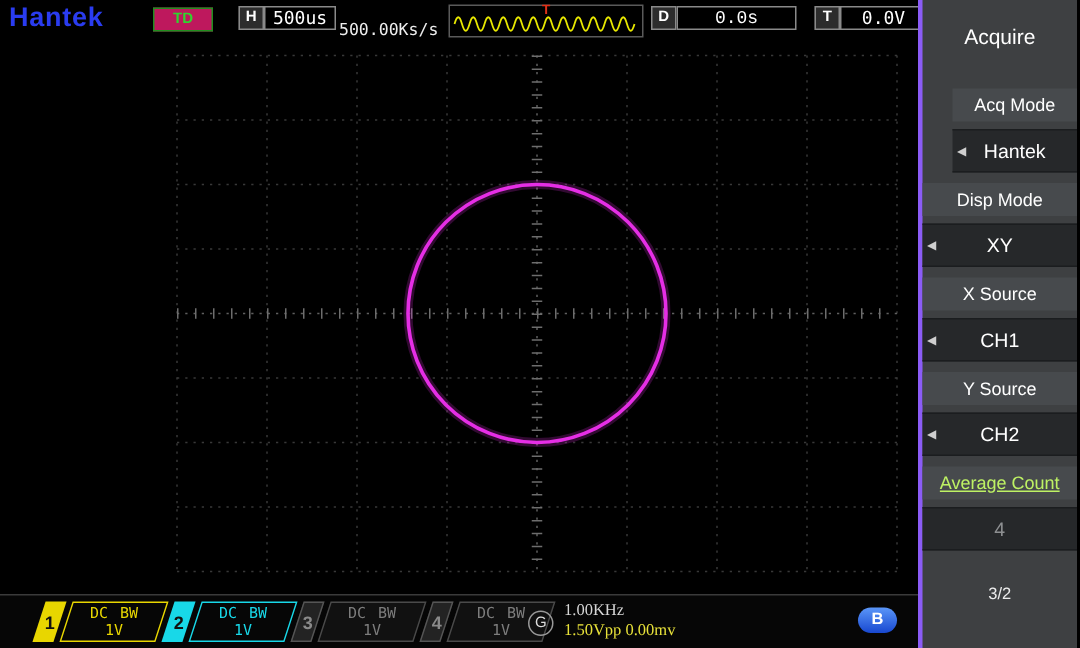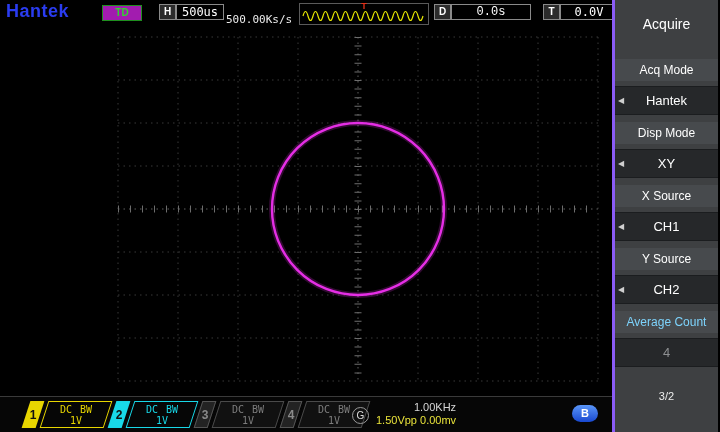--- a/index.html
+++ b/index.html
@@ -9,21 +9,21 @@
     -webkit-font-smoothing:antialiased;
   }
   .mono{font-family:"DejaVu Sans Mono",monospace;}
 
   
   #top-bar{position:absolute;left:0;top:0;width:612px;height:28px;background:#000;}
   .brand{position:absolute;left:6px;top:1px;font-size:18px;font-weight:bold;
          color:#2a3cf0;letter-spacing:0.5px;}
   .mode-badge{position:absolute;left:102px;top:5px;width:38px;height:14px;line-height:14px;
          border:1px solid #1f8f1f;color:#2fd52f;font-size:10px;font-weight:bold;
-         text-align:center;background:#a21caf;}
+         text-align:center;background:#be185d;}
   .key-box{position:absolute;top:4px;width:15px;height:14px;line-height:14px;background:#2c2c2c;
          border:1px solid #8a8a8a;color:#fff;font-size:10px;font-weight:bold;text-align:center;}
   .val-box{position:absolute;top:4px;height:14px;line-height:14px;background:#000;
          border:1px solid #8a8a8a;color:#fff;font-size:12px;text-align:center;}
   #h-box{left:159px;}      #timebase-box{left:176px;width:46px;}
   #d-box{left:434px;}      #delay-box{left:451px;width:78px;font-family:Liberation Mono, monospace;}
   #t-box{left:543px;}      #tlevel-box{left:560px;width:56px;}
   #sample-rate{position:absolute;left:226px;top:13px;color:#ededed;font-size:11px;}
   #squiggle-box{position:absolute;left:299px;top:3px;width:128px;height:20px;
          border:1px solid #5a5a5a;background:#000;}
@@ -31,28 +31,28 @@
          color:#e23018;font-size:9px;font-weight:bold;}
 
   
   #display-svg{position:absolute;left:0;top:28px;}
 
   
   #sidebar{position:absolute;left:612px;top:0;width:106px;height:432px;
          background:#3e4042;border-left:3px solid #8b5cf6;box-sizing:border-box;}
   .sb-title{margin-top:16px;text-align:center;color:#fff;font-size:14px;}
   .menu-group{margin-bottom:7px;}
-  .menu-group.first{margin-top:27px;}
+  .menu-group.first{margin-top:27px;padding-left:20px;}
   .menu-label{height:22px;line-height:22px;text-align:center;color:#fff;
          font-size:12px;background:#474a4d;}
   .menu-value{height:27px;margin-top:5px;background:#26282a;color:#fff;font-size:13px;
          display:flex;align-items:center;justify-content:center;position:relative;
          border-top:1px solid #1b1d1f;border-bottom:1px solid #1b1d1f;}
   .menu-value .arrow{position:absolute;left:3px;font-size:8px;color:#cfcfcf;}
-  .menu-group.disabled .menu-label{color:#7dd3fc;}
+  .menu-group.disabled .menu-label{color:#bef264;text-decoration:underline;}
   .menu-group.disabled .menu-value{color:#8d8f91;}
   .page-indicator{position:absolute;bottom:30px;left:0;width:100%;text-align:center;
          color:#ececec;font-size:11px;}
 
   
   #bottom-bar{position:absolute;left:0;top:396px;width:612px;height:36px;
          background:#060606;border-top:1px solid #3a3a3a;box-sizing:border-box;}
   .ch{position:absolute;top:4px;display:flex;}
   .ch-badge{width:14px;height:27px;transform:skewX(-18deg);display:flex;align-items:center;
          justify-content:center;font-size:12px;font-weight:bold;margin-right:4px;box-sizing:border-box;}
@@ -68,22 +68,22 @@
   .ch2 .ch-badge{background:#18d8e8;color:#111;}
   .ch2 .ch-box{border-color:#18d8e8;} .ch2 .ch-box-inner{color:#18d8e8;}
   .ch-off .ch-badge{background:#232323;color:#8a8a8a;border:1px solid #555;}
   .ch-off .ch-box{border-color:#4a4a4a;background:#111;}
   .ch-off .ch-box-inner{color:#7d7d7d;}
   #ch1{left:26px;} #ch2{left:112px;} #ch3{left:198px;} #ch4{left:284px;}
 
   #gen{position:absolute;left:352px;top:4px;display:flex;}
   .gen-icon{width:15px;height:15px;border:1px solid #999;border-radius:50%;color:#ddd;
          font-size:10px;line-height:15px;text-align:center;margin-top:6px;}
-  .gen-text{margin-left:7px;display:flex;flex-direction:column;align-items:flex-end;
-         font-family:Liberation Sans, sans-serif;font-size:11px;line-height:13px;}
+  .gen-text{margin-left:7px;display:flex;flex-direction:column;align-items:flex-start;
+         font-family:Liberation Serif, serif;font-size:11px;line-height:13px;}
   .gen-freq{color:#d6d6d6;}
   .gen-amp{color:#e8e23a;}
 
   #device-badge{position:absolute;left:572px;top:8px;width:26px;height:17px;
          background:linear-gradient(#5a96f8,#1848d0);border-radius:9px;color:#fff;
          font-size:11px;font-weight:bold;text-align:center;line-height:17px;}
 </style>
 </head>
 <body>
 

